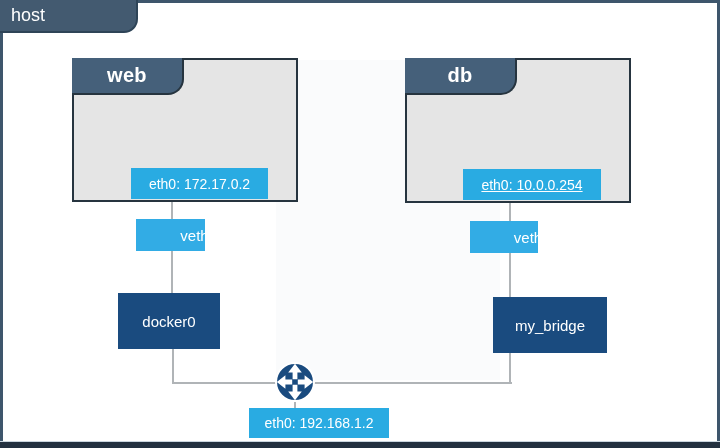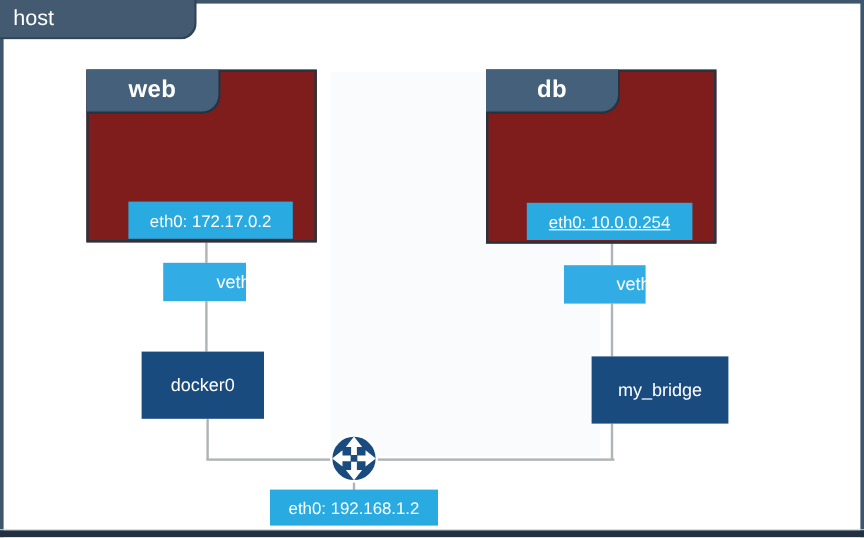--- a/index.html
+++ b/index.html
@@ -32,53 +32,53 @@
   .frame-bottom-light { position: absolute; left: 0; right: 0; bottom: 6px; height: 1px; background: #c9d5de; }
   .frame-bottom-dark  { position: absolute; left: 0; right: 0; bottom: 0; height: 6px; background: #22303f; }
 
   .faint-panel {
     position: absolute; left: 276px; top: 60px; width: 224px; height: 320px;
     background: #fafbfc;
   }
 
   
   .host-tab {
-    position: absolute; left: 0; top: 0; width: 164px; height: 33px;
+    position: absolute; left: 0; top: 0; width: 138px; height: 33px;
     background: var(--host-slate);
     border-right: 2px solid #2e4457;
     border-bottom: 2px solid #2e4457;
     border-bottom-right-radius: 14px;
     display: flex; align-items: center;
     padding-left: 11px;
     color: #fff; font-size: 18px;
   }
 
   
   .container-box {
     position: absolute;
-    width: 192px;
-    background: #7f1d1d;
+    width: 226px;
+    background: #e5e5e5;
     border: 2px solid var(--container-border);
   }
   #container-web { left: 72px; top: 58px; height: 144px; }
   #container-db  { left: 405px; top: 58px; height: 145px; padding-left: 24px; }
   .container-tab {
     position: absolute; left: -2px; top: -2px; width: 112px; height: 37px;
     background: var(--slate-tab);
     border-right: 2px solid var(--container-border);
     border-bottom: 2px solid var(--container-border);
     border-bottom-right-radius: 16px;
     display: flex; align-items: center; justify-content: center;
     color: #fff; font-size: 20px; font-weight: 600; letter-spacing: 0.3px;
   }
   .ip-chip {
     position: absolute;
     background: var(--accent-blue);
     color: #fff; font-size: 14px;
-    display: flex; align-items: center; justify-content: center;
+    display: flex; align-items: center; justify-content: center; margin-left: 24px;
   }
   #web-ip { left: 33px; top: 108px; width: 137px; height: 31px; }
   #db-ip  { left: 32px; top: 109px; width: 138px; height: 31px; text-decoration: underline; }
 
   
   .veth-chip {
     position: absolute;
     background: var(--veth-blue);
     color: #fff; font-size: 15px;
     display: flex; align-items: center; justify-content: center; padding-left: 48px;

